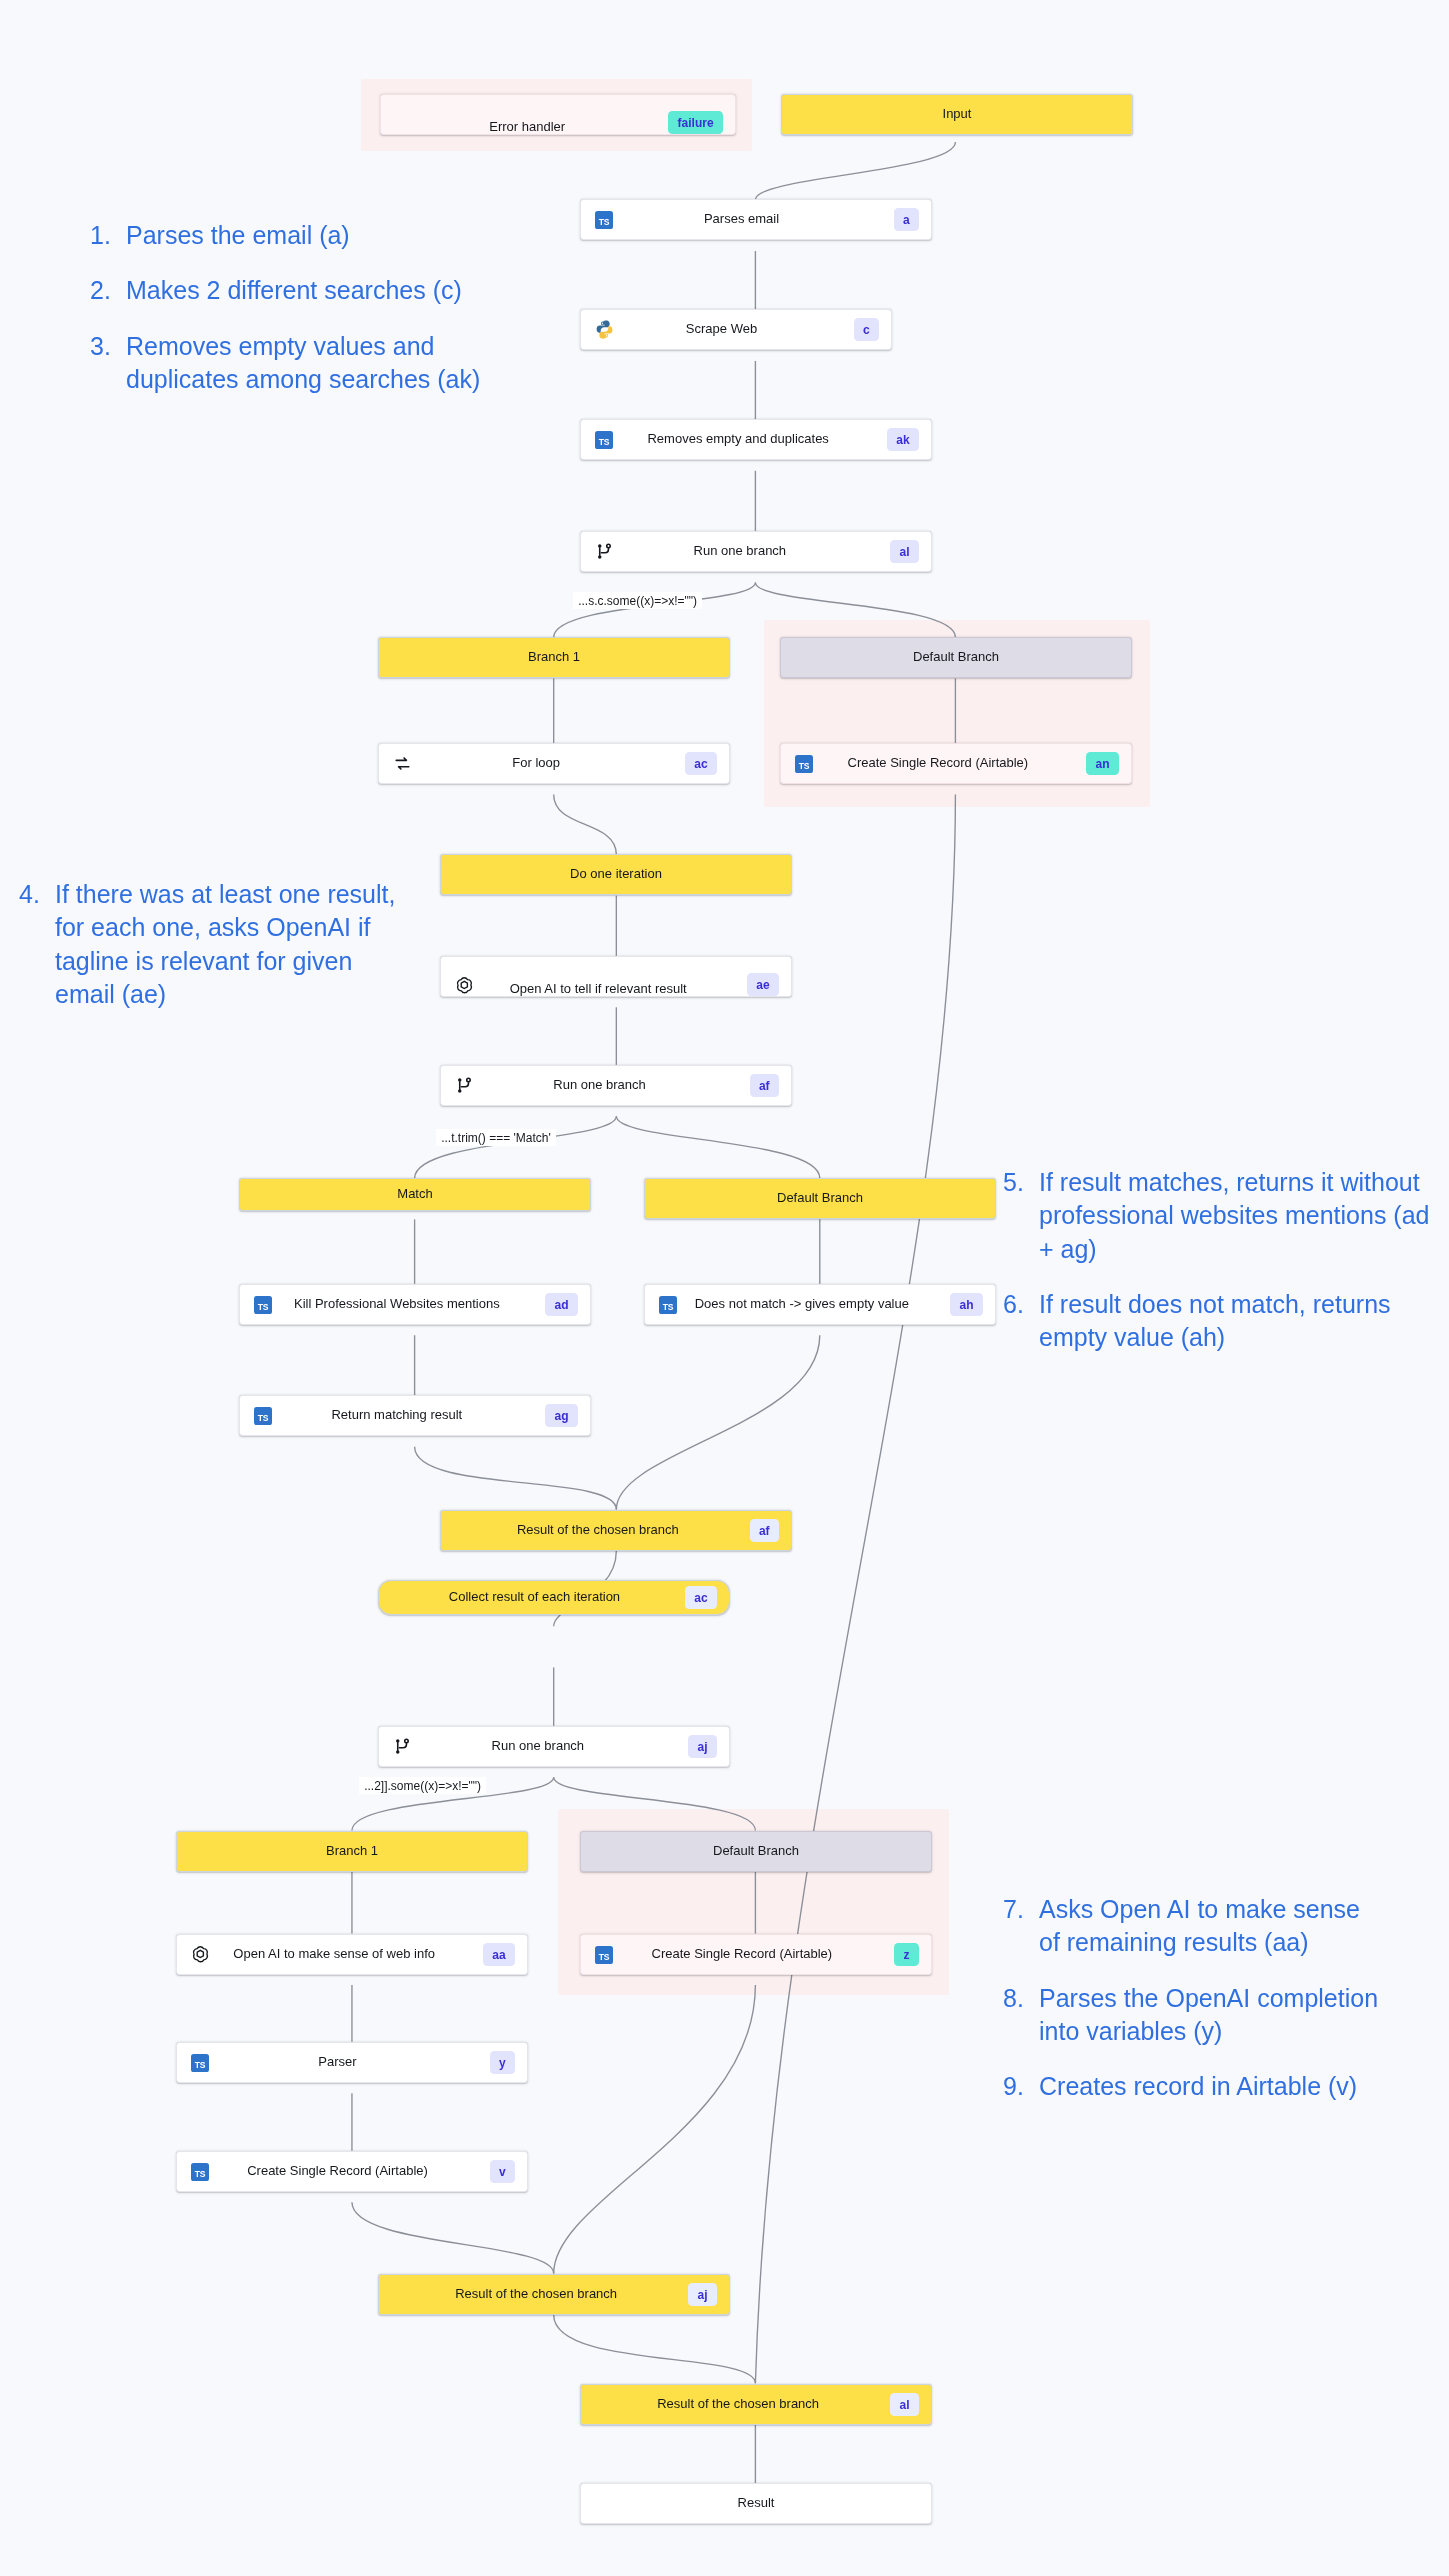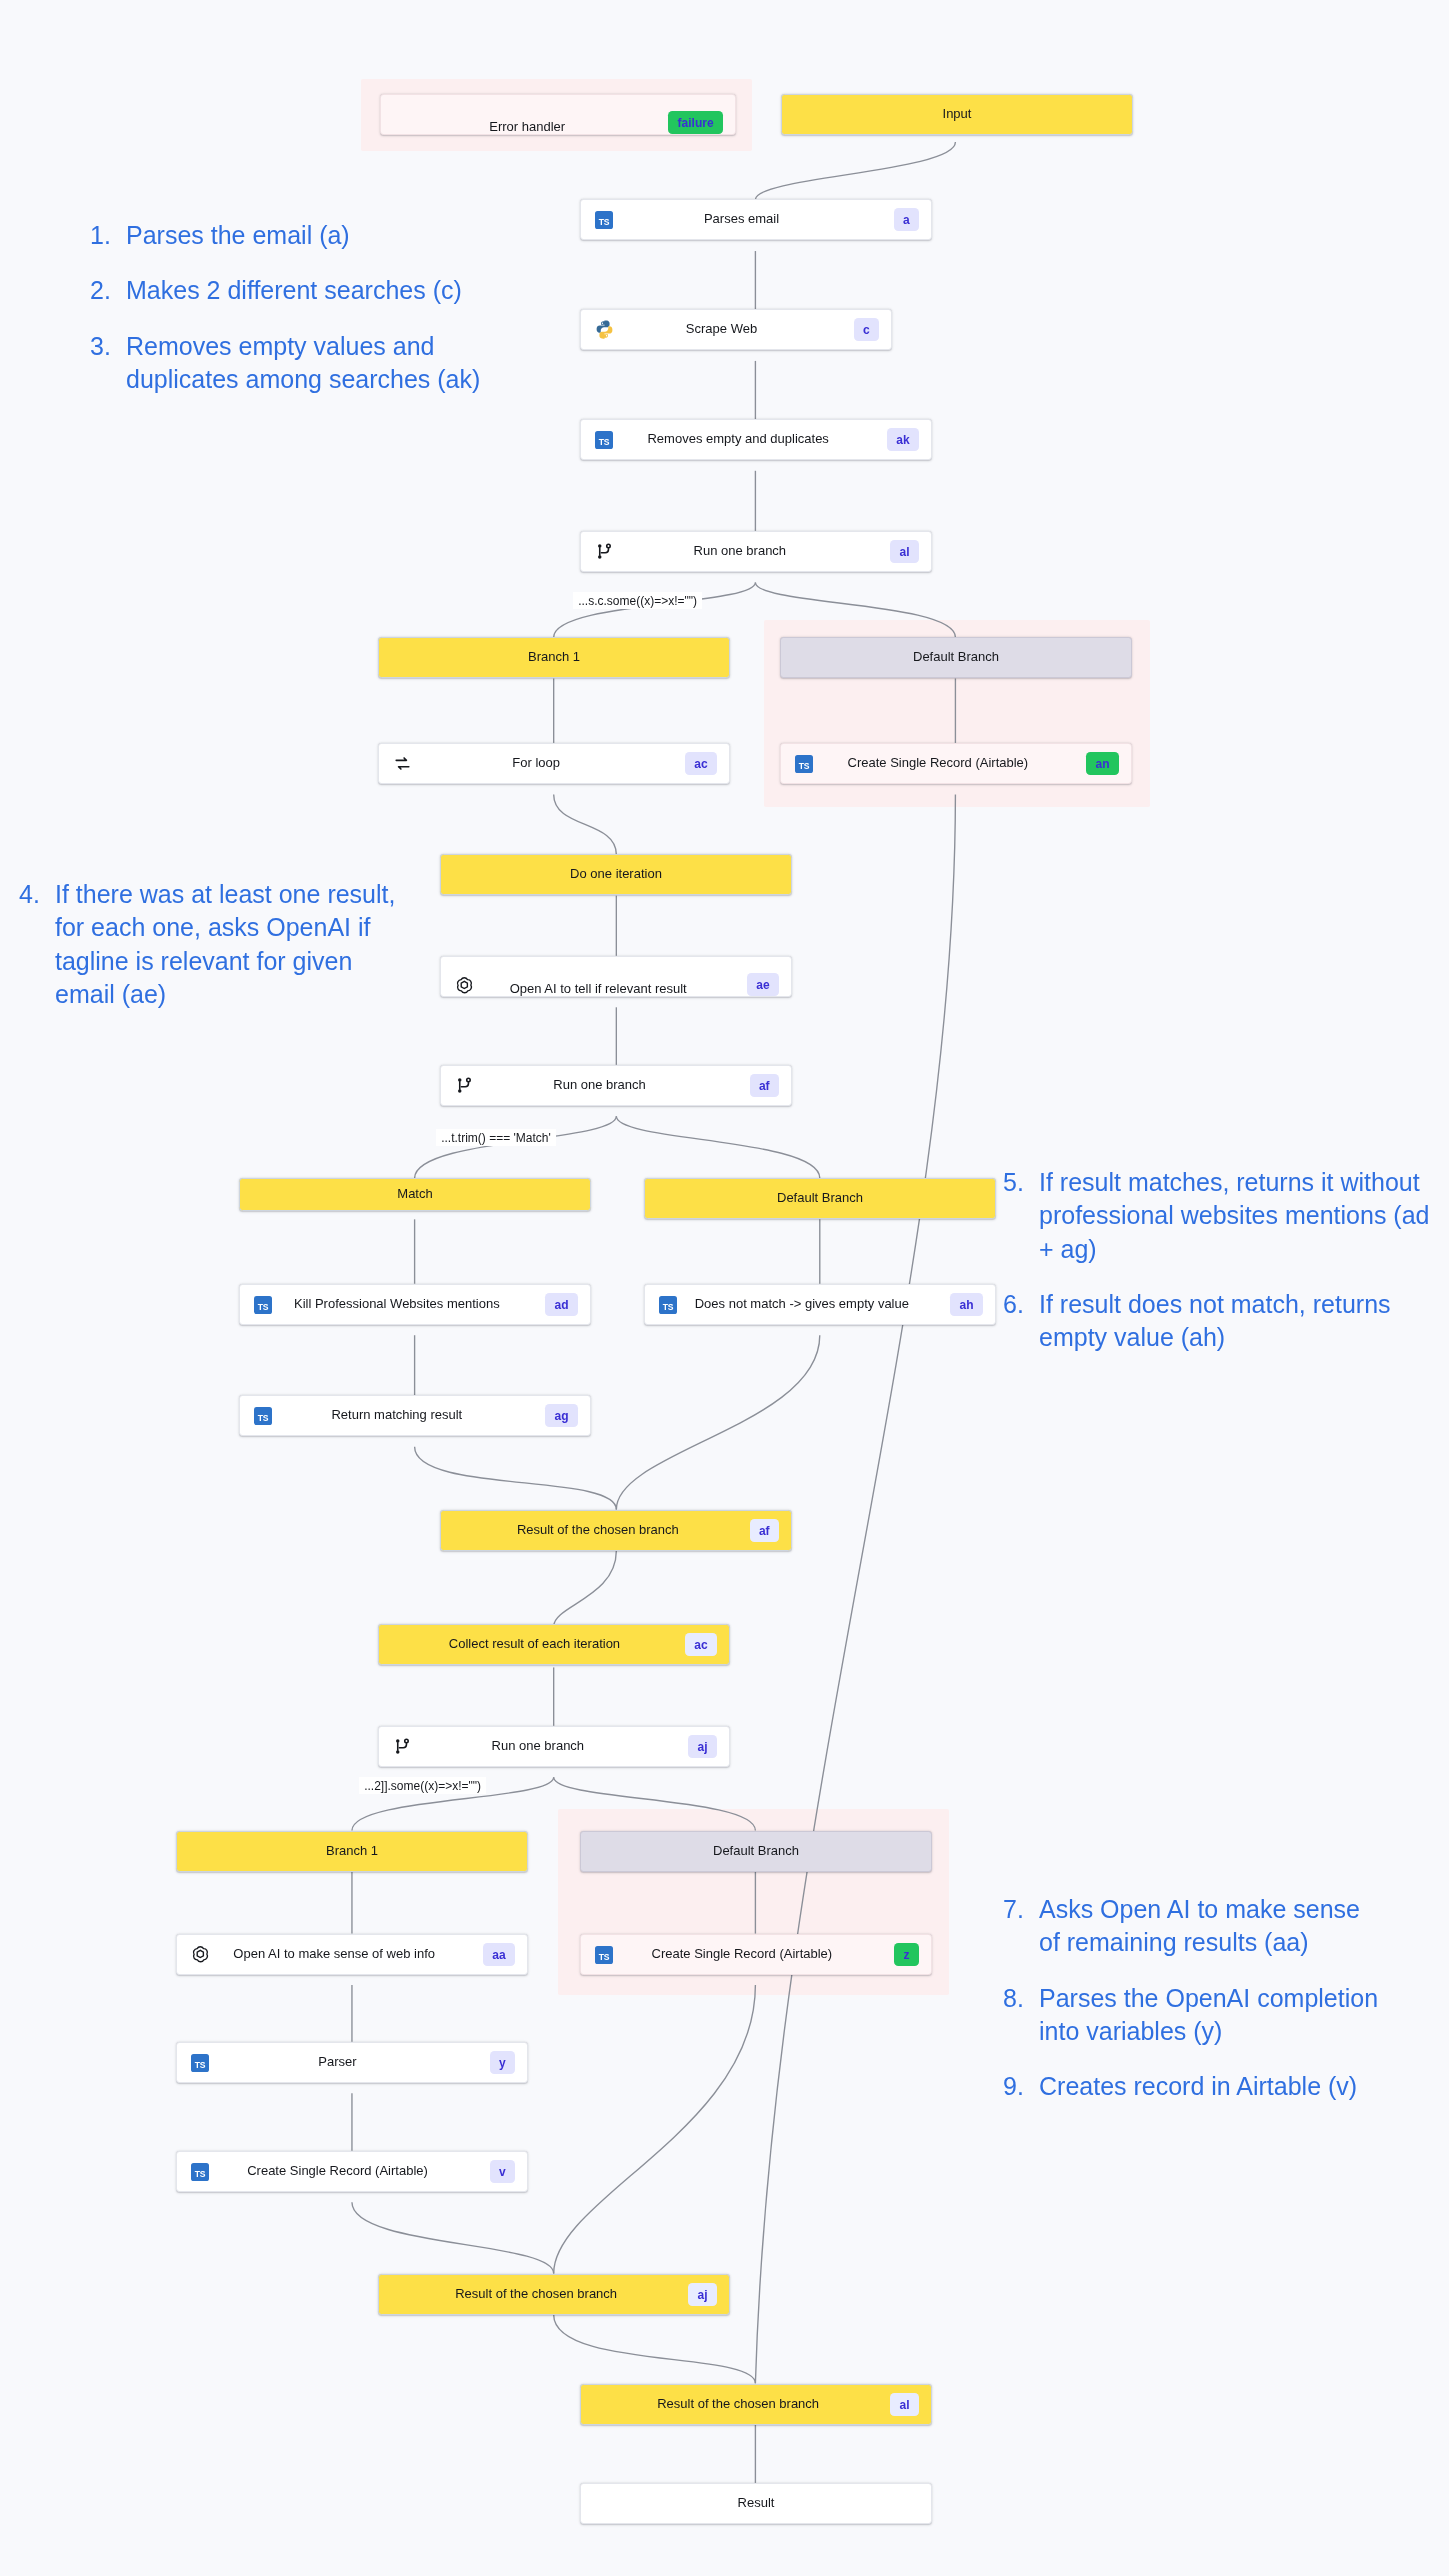--- a/index.html
+++ b/index.html
@@ -38,21 +38,21 @@
 
   
   .node.step { background: #ffffff; border: 0.9px solid #e4e6ec; }
   
   .node.frame { background: #fde047; border: 0.9px solid #cdd5df; }
   .node.frame .badge { background: #e8ecff; }
   
   .node.frame-alt { background: #dedce7; border: 0.9px solid #cbc8d6; }
   
   .node.err { background: #fef5f6; border: 0.9px solid #f2e2e5; }
-  .node.err .badge { background: #22c55e; }
+  .node.err .badge { background: #5eead4; }
 
   
   .region-pink {
     position: absolute;
     background: #fceff0;
     border-radius: 1.7px;
   }
 
   
   .cond {
@@ -304,21 +304,21 @@
       </span>
     <span class="label">Return matching result</span>
     <span class="badge">ag</span>
   </div>
 
   <div class="node frame" style="left:440px; top:1510px; width:352px; height:41px;">
     <span class="label">Result of the chosen branch</span>
     <span class="badge">af</span>
   </div>
 
-  <div class="node frame" style="left:378px; top:1624px; width:352px; height:41px;">
+  <div class="node frame" style="left:378px; top:1580px; width:352px; height:35px;border-radius:13px;">
     <span class="label">Collect result of each iteration</span>
     <span class="badge">ac</span>
   </div>
 
   <div class="node step" style="left:378px; top:1726px; width:352px; height:41px;">
     <span class="ico">
       <svg class="branch-ico" viewBox="0 0 24 24" fill="none" stroke="#16181d" stroke-width="2" stroke-linecap="round">
         <circle cx="6" cy="5" r="2.2" fill="#16181d" stroke="none"></circle>
         <circle cx="6" cy="19" r="2.2" fill="#16181d" stroke="none"></circle>
         <circle cx="17" cy="5" r="2.2" fill="none"></circle>

